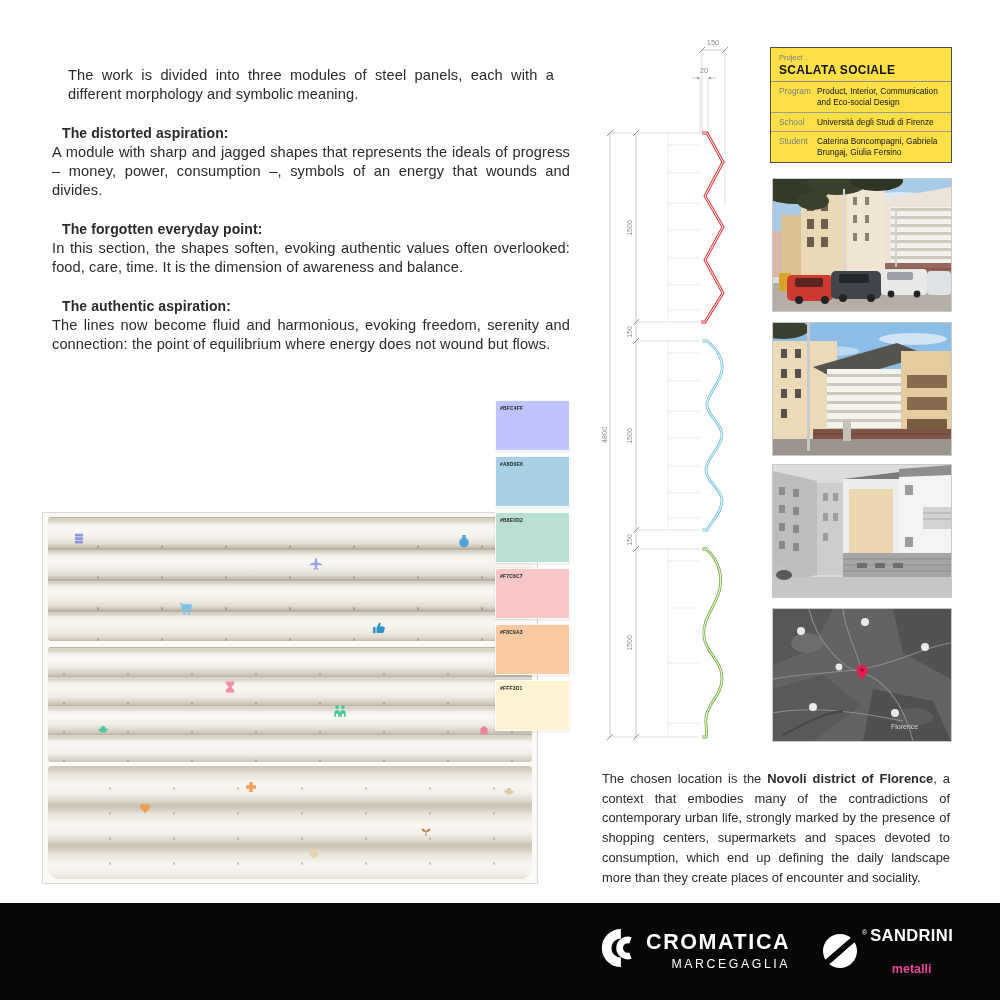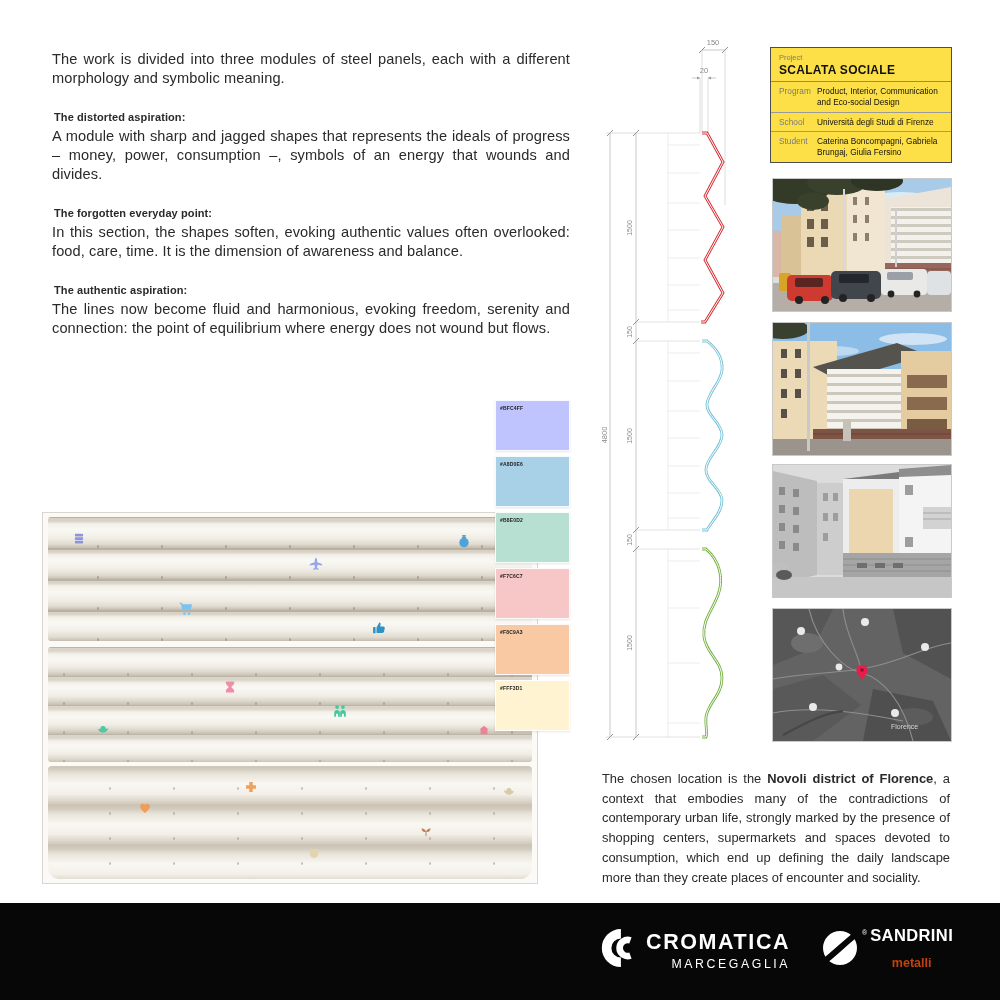--- a/index.html
+++ b/index.html
@@ -4,22 +4,22 @@
 <style>
   html,body{margin:0;padding:0;}
   body{position:relative;width:1000px;height:1000px;background:#ffffff;
        font-family:"Liberation Sans",sans-serif;color:#2b2a29;overflow:hidden;}
   .abs{position:absolute;}
 
   
   .text-block{left:52px;top:50px;width:518px;font-size:14.6px;line-height:19.3px;
               text-align:justify;letter-spacing:.1px;}
   .text-block p{margin:0;}
-  .text-block h3{margin:19px 2px 0;font-size:11px;line-height:19.3px;}
-  .text-block p.intro{margin:0;}
+  .text-block h3{margin:19px 10px 0;font-size:14px;line-height:19.3px;}
+  .text-block p.intro{margin:16px;}
 
   
   .drawing{left:596px;top:33px;width:176px;height:714px;}
   .drawing text{font-family:"Liberation Sans",sans-serif;fill:#8a8a8a;}
 
   
   .info-box{left:770px;top:47px;width:180px;background:#fde047;border:1px solid #4d4d4d;}
   .ib-title{padding:5px 8px 4px;border-bottom:1px solid #8a8a8a;}
   .ib-title .lab{display:block;font-size:7.5px;color:#7a7a7a;}
   .ib-title .val{display:block;font-size:12px;font-weight:bold;color:#101010;letter-spacing:.3px;margin-top:1px;}
@@ -68,21 +68,21 @@
   .cromatica{position:absolute;left:598px;top:23px;display:flex;align-items:flex-end;}
   .cc-mark{width:42px;height:44px;margin-right:6px;}
   .cromatica-text{display:flex;flex-direction:column;align-items:flex-end;}
   .cromatica-word{font-size:21.5px;font-weight:bold;color:#fff;letter-spacing:1.6px;line-height:1;}
   .marcegaglia-word{font-size:12.3px;color:#fff;letter-spacing:2.6px;line-height:1;margin-top:4px;}
   .sandrini{position:absolute;left:820px;top:24px;display:flex;align-items:center;text-align:center;}
   .s-mark{width:40px;height:40px;}
   .s-reg{color:#fff;font-size:7px;align-self:flex-start;margin:2px 3px 0 2px;}
   .sandrini-text{display:flex;flex-direction:column;align-items:center;}
   .sandrini-word{font-size:16.5px;font-weight:bold;color:#fff;letter-spacing:.4px;line-height:1;}
-  .metalli-word{font-size:12.5px;font-weight:bold;color:#c2410c;line-height:1;margin-top:13px;}
+  .metalli-word{font-size:12.5px;font-weight:bold;color:#ec4899;line-height:1;margin-top:19px;}
 </style>
 </head>
 <body>
 
 <div class="abs text-block">
   <p class="intro">The work is divided into three modules of steel panels, each with a different morphology and symbolic meaning.</p>
   <h3>The distorted aspiration:</h3>
   <p>A module with sharp and jagged shapes that represents the ideals of progress – money, power, consumption –, symbols of an energy that wounds and divides.</p>
   <h3>The forgotten everyday point:</h3>
   <p>In this section, the shapes soften, evoking authentic values often overlooked: food, care, time. It is the dimension of awareness and balance.</p>

